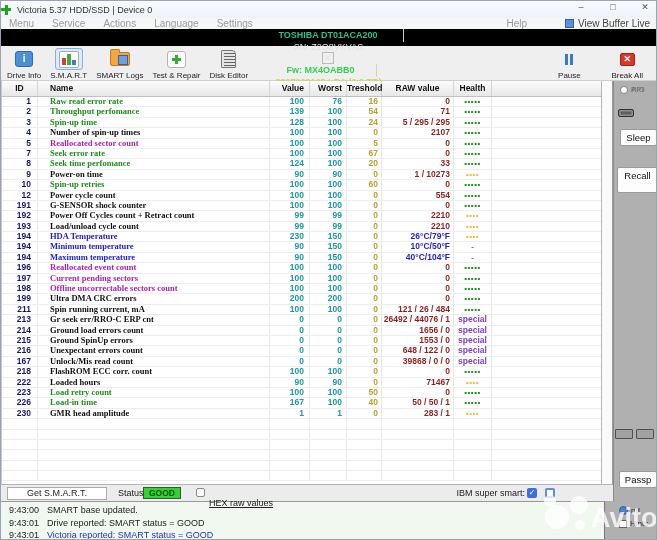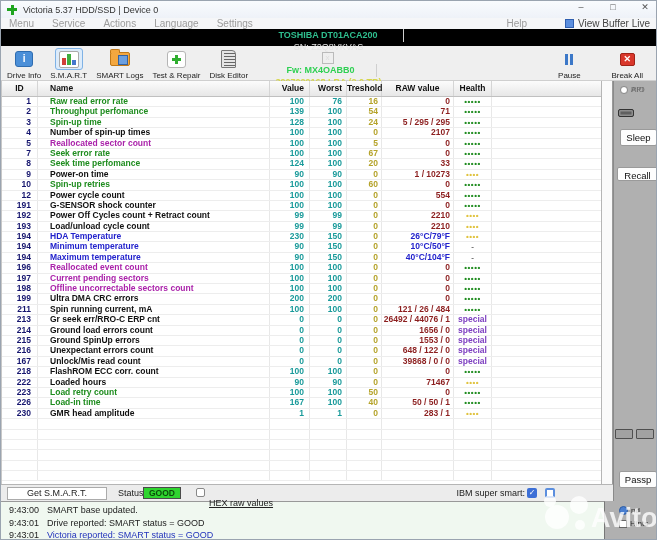--- a/index.html
+++ b/index.html
@@ -1,21 +1,21 @@
 <!DOCTYPE html>
 <html><head>
 <meta charset="utf-8">
 <style>
   * { margin:0; padding:0; box-sizing:border-box; }
   html,body { width:657px; height:540px; }
   body { font-family:"Liberation Sans", sans-serif; background:#d8d8d8; }
   .app { position:relative; width:657px; height:540px; background:#f0f0f0; border:1px solid #9aa4b0; overflow:hidden; }
 
   
-  .titlebar { height:17px; background:linear-gradient(#f9fbfe,#eef2f8); display:flex; align-items:center; padding-left:6px; position:relative; }
+  .titlebar { height:17px; background:linear-gradient(#f9fbfe,#eef2f8); display:flex; align-items:center; position:relative; }
   .app-icon { width:10px; height:10px; position:relative; margin-right:6px; }
   .app-icon::before { content:""; position:absolute; left:3.5px; top:0; width:3px; height:10px; background:#1fa41f; }
   .app-icon::after { content:""; position:absolute; left:0; top:3.5px; width:10px; height:3px; background:#1fa41f; }
   .title { font-size:9px; color:#333; }
   .win-controls { position:absolute; right:4px; top:1px; display:flex; gap:18px; }
   .win-btn { font-size:9px; color:#555; width:14px; text-align:center; cursor:default; }
 
   
   .menubar { height:11px; background:#f5f6f8; display:flex; align-items:center; font-size:10px; color:#9b9b9b; }
   .menu-item { margin-left:18px; }
@@ -65,21 +65,21 @@
   .tablezone { height:403px; display:flex; }
   .tablewrap { width:600px; background:#fff; border-left:1px solid #c8c8c8; }
   .vscroll { width:12px; background:#fafafa; border-left:1px solid #b5b5b5; border-right:1px solid #9a9a9a; }
 
   .thead, .trow { display:grid; grid-template-columns:36px 232px 40px 37px 35px 72px 38px auto; }
   .thead { height:16px; background:linear-gradient(#fcfcfc,#e7e7e7); border-bottom:1px solid #c0c0c0; font-size:8.5px; font-weight:700; color:#111; align-items:center; }
   .thead > span { border-right:1px solid #d5d5d5; height:100%; line-height:15px; }
   .trow { height:10.4px; border-bottom:1px solid #ededed; font-size:8.5px; font-weight:700; }
   .trow > span { border-right:1px solid #e8e8e8; line-height:9.5px; height:100%; white-space:nowrap; overflow:hidden; }
   .c-id { text-align:right; padding-right:6px; color:#15156e; }
-  .c-name { padding-left:12px; }
+  .c-name { padding-left:12px;font-family:Liberation Serif, serif; }
   .c-val, .c-worst { text-align:right; color:#199a9a; }
   .c-val { padding-right:5px; } .c-worst { padding-right:4px; }
   .c-tres { text-align:right; padding-right:3px; color:#b5a32a; }
   .c-raw { text-align:right; padding-right:3px; color:#8c1f1f; }
   .c-raw.raw-blue { color:#2222cc; }
   .c-health { text-align:center; letter-spacing:0.5px; font-size:8px; }
   .c-fill { border-right:none !important; }
   .hd-id, .hd-raw, .hd-health { text-align:center; }
   .hd-name { padding-left:12px; }
   .hd-val, .hd-worst, .hd-tres { text-align:right; }
@@ -101,21 +101,21 @@
 
   
   .sidepanel { flex:1; background:#b0b0b0; border-left:1px solid #8a8a8a; position:relative; font-size:8px; color:#6e6e6e; }
   .radio-row { position:absolute; display:flex; align-items:center; gap:3px; }
   .radio { width:8px; height:8px; border-radius:50%; border:1px solid #888; background:#fff; }
   .radio.sel { background:#c9c9c9; box-shadow:inset 0 0 0 2px #c9c9c9, inset 0 0 0 5px #777; }
   .r-api { left:6px; top:4px; } .r-pio { left:6px; top:4px; }
   .indicator { position:absolute; left:4px; top:28px; width:16px; height:8px; background:#5f5f5f; border:1px solid #333; border-radius:2px; box-shadow:inset 0 0 0 1.5px #8d8d8d; }
   .sp-btn { position:absolute; background:#fdfdfd; border:1px solid #9a9a9a; border-radius:2px; font-size:9.5px; color:#111; text-align:center; }
   .btn-sleep { left:6px; top:48px; width:37px; height:17px; line-height:15px; }
-  .btn-recall { left:3px; top:86px; width:41px; height:14px; line-height:15px; }
+  .btn-recall { left:3px; top:86px; width:41px; height:26px; line-height:15px; }
   .btn-passp { left:5px; top:390px; width:38px; height:17px; line-height:15px; }
   .twin { position:absolute; top:348px; width:18px; height:10px; background:#a2a2a2; border:1px solid #4f4f4f; border-radius:1px; }
   .twin1 { left:1px; } .twin2 { left:22px; }
 
   
   .bottom { display:flex; height:40px;border-radius:20px; }
   .log { width:604px; background:#f0f8f0; border-top:1px solid #999; padding-top:2px; font-size:9px; border-right:1px solid #777; }
   .log-line { display:flex; line-height:12.5px; }
   .log-time { width:46px; padding-left:8px; color:#222; }
   .log-dark { color:#222; } .log-blue { color:#2233bb; }

